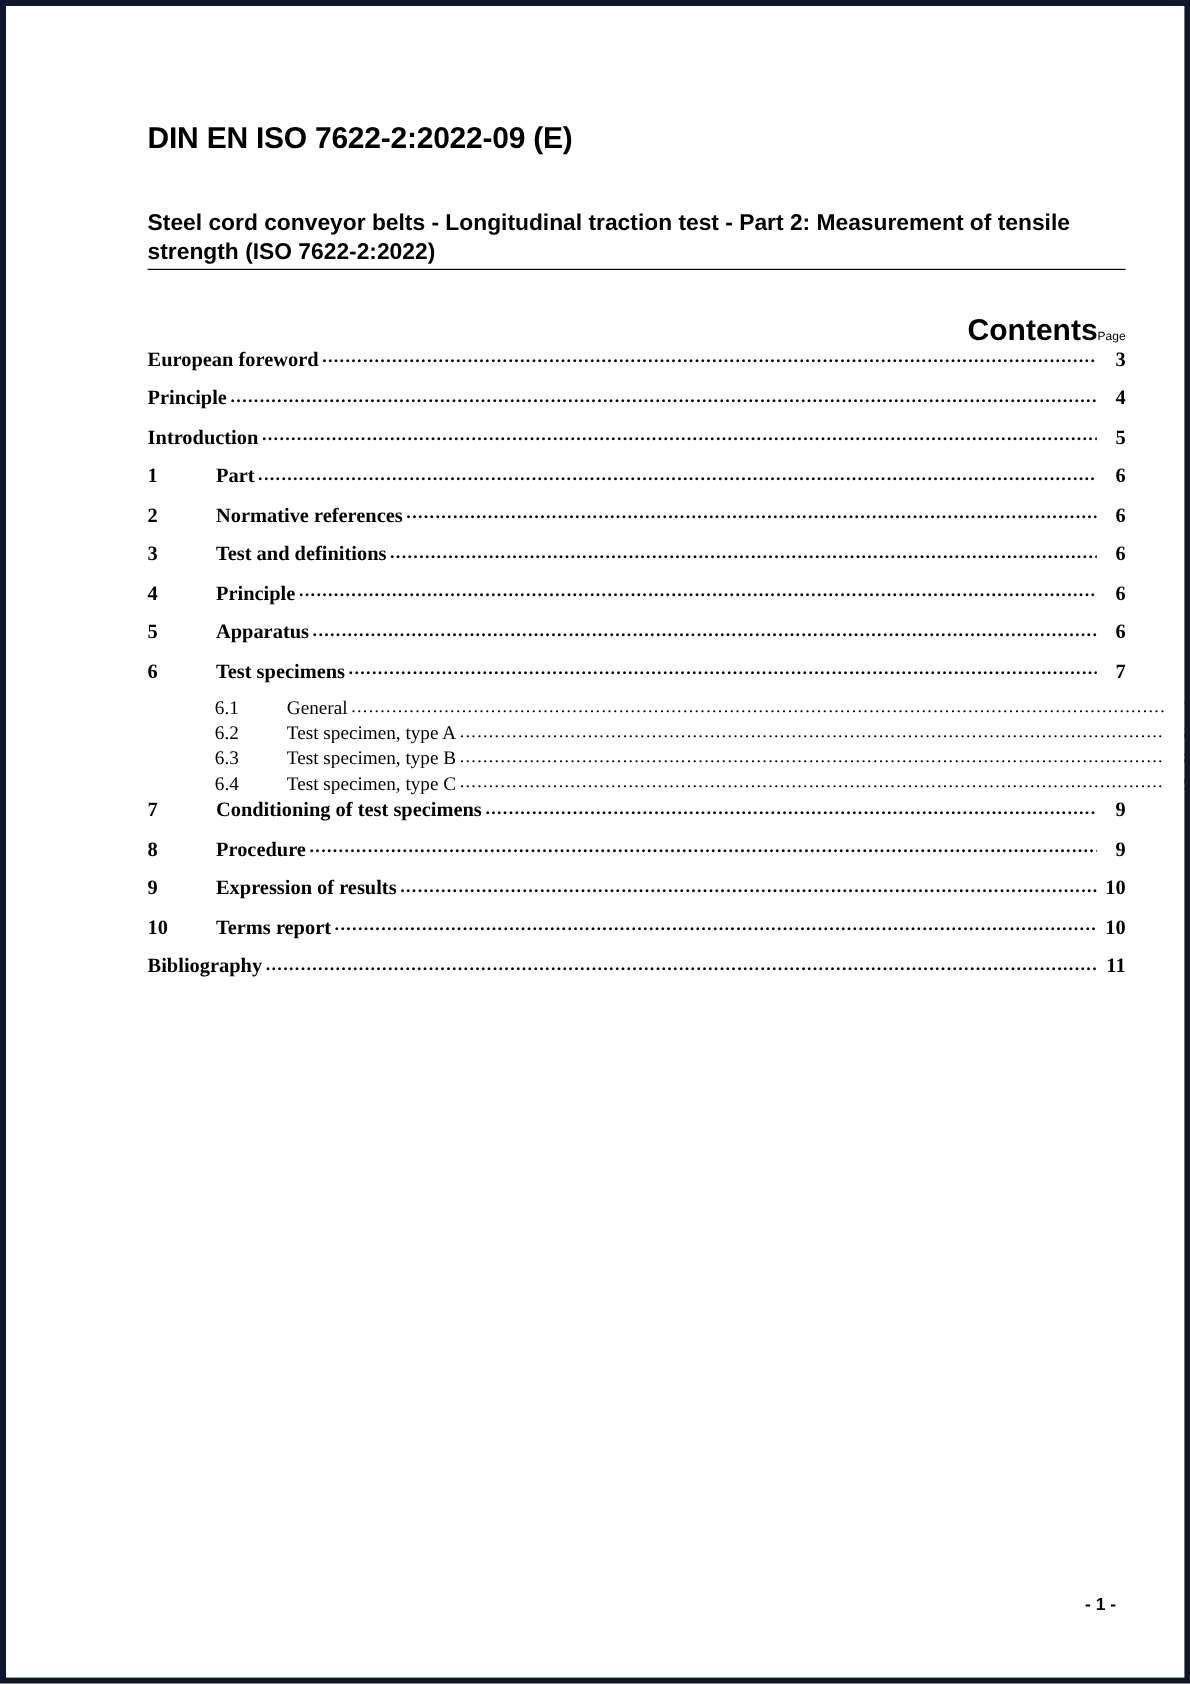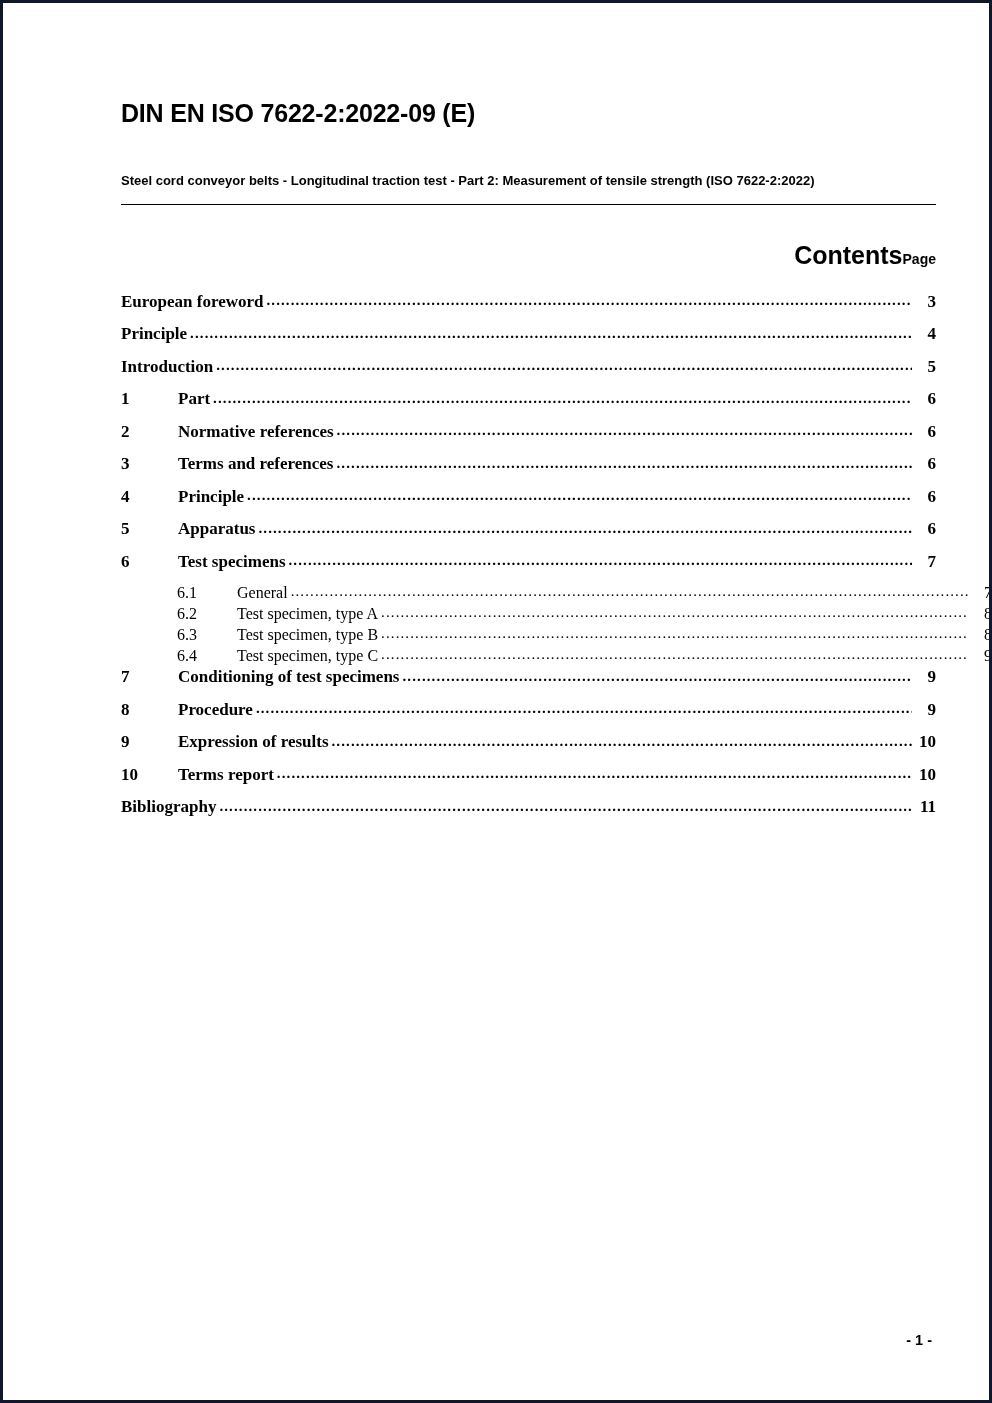--- a/index.html
+++ b/index.html
@@ -7,21 +7,21 @@
     padding: 0;
     background: #8a8a8a;
   }
   .page {
     position: relative;
     width: 992px;
     height: 1403px;
     margin: 0 auto;
     background: #ffffff;
     box-sizing: border-box;
-    border: 3px solid #0f172a;
+    border: 5px solid #0f172a;
     overflow: hidden;
     font-family: "Liberation Serif", serif;
     color: #000000;
   }
   .content {
     position: absolute;
     left: 118px;
     top: 0;
     width: 815px;
   }
@@ -31,46 +31,45 @@
     font-weight: bold;
     font-size: 25px;
     letter-spacing: -0.2px;
     margin-top: 96px;
     white-space: nowrap;
   }
 
   .doc-title {
     font-family: "Liberation Sans", sans-serif;
     font-weight: bold;
-    font-size: 13px;
+    font-size: 19px;
     line-height: 1.28;
     margin-top: 45px;
-    padding-bottom: 14px;
+    padding-bottom: 0;
     border-bottom: 1.6px solid #000;
   }
 
   .contents-row {
     display: flex;
     align-items: baseline;
     justify-content: flex-end;
     margin-top: 36px;
   }
   .contents-heading {
     font-family: "Liberation Sans", sans-serif;
     font-weight: bold;
     font-size: 25px;
   }
   .page-label {
     font-family: "Liberation Sans", sans-serif;
-    font-weight: bold;
-    font-size: 14px;
+    font-weight: normal;
+    font-size: 10px;
   }
 
   .toc {
-    margin-top: 22px;
   }
 
   .toc-entry {
     display: flex;
     align-items: flex-end;
     width: 100%;
     white-space: nowrap;
   }
 
   
@@ -181,21 +180,21 @@
           <span class="pg">6</span>
         </div>
         <div class="toc-entry lvl-1">
           <span class="num">2</span>
           <span class="label">Normative references</span>
           <span class="dots"></span>
           <span class="pg">6</span>
         </div>
         <div class="toc-entry lvl-1">
           <span class="num">3</span>
-          <span class="label">Terms and references</span>
+          <span class="label">Test and definitions</span>
           <span class="dots"></span>
           <span class="pg">6</span>
         </div>
         <div class="toc-entry lvl-1">
           <span class="num">4</span>
           <span class="label">Principle</span>
           <span class="dots"></span>
           <span class="pg">6</span>
         </div>
         <div class="toc-entry lvl-1">

